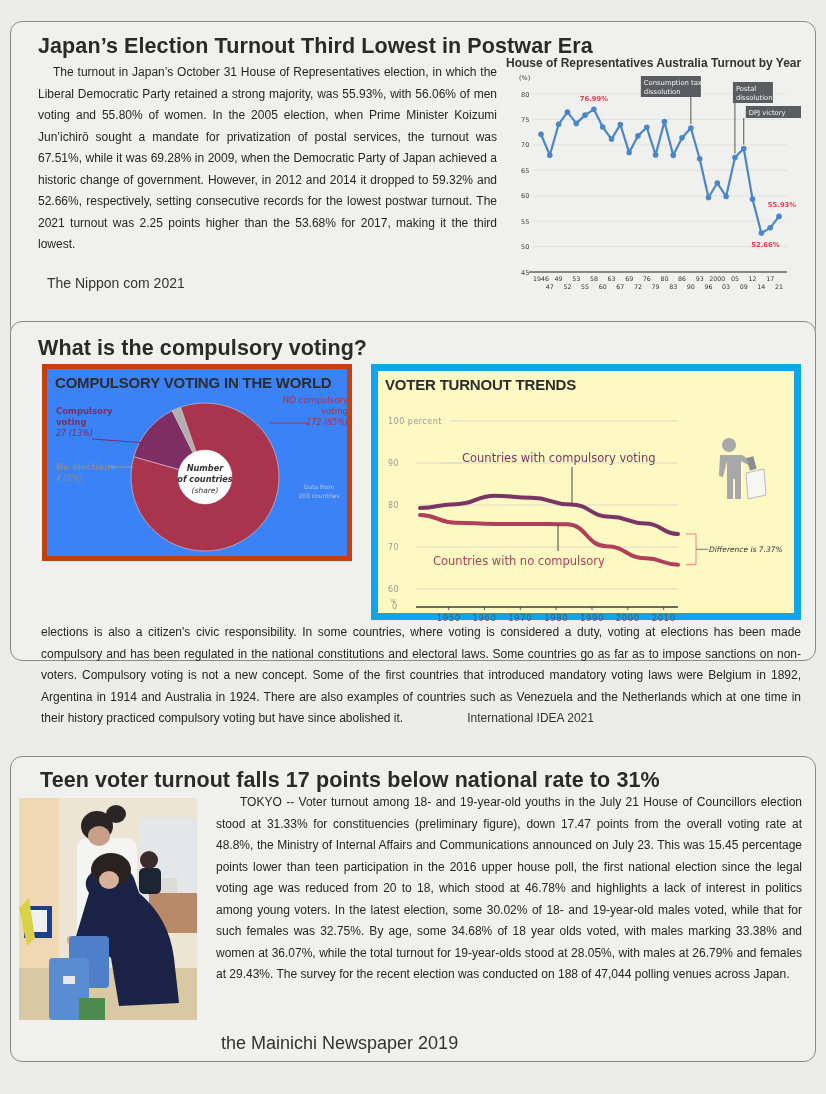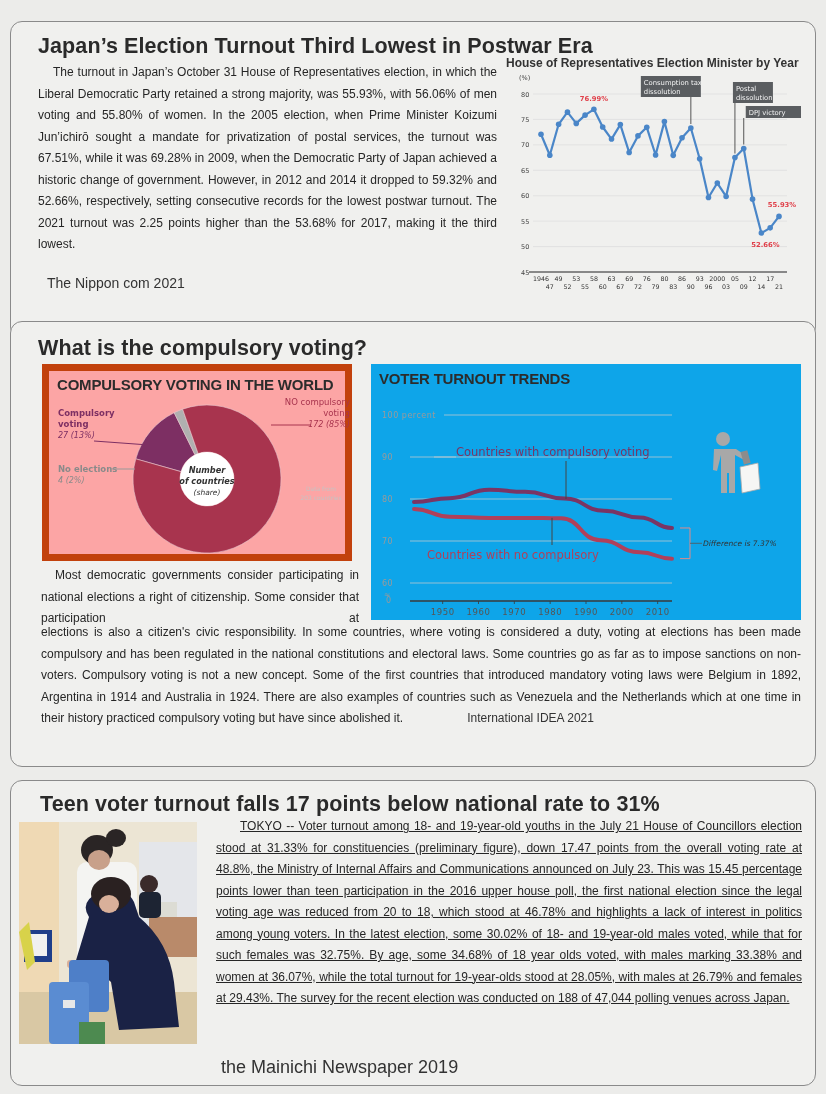--- a/index.html
+++ b/index.html
@@ -13,22 +13,22 @@
   }
   .panel {
     position: absolute;
     left: 10px;
     width: 806px;
     border: 1.5px solid #8a8a8a;
     border-radius: 12px;
     background: #f0f0ee;
   }
   #panel1 { top: 21px; height: 318px; }
-  #panel2 { top: 321px; height: 446px; }
-  #panel3 { top: 780px; height: 306px; }
+  #panel2 { top: 321px; height: 340px; }
+  #panel3 { top: 756px; height: 306px; }
 
   .ptitle {
     position: absolute;
     font-size: 21.5px;
     color: #2a2a2a;
     white-space: nowrap;
     letter-spacing: 0.1px;
   }
   .body-text {
     position: absolute;
@@ -43,52 +43,52 @@
   #p1-title { left: 27px; top: 12px; }
   #p1-text { left: 27px; top: 40px; width: 459px; }
   #p1-text p { text-indent: 15px; text-align-last: left; }
   #p1-source { position: absolute; left: 36px; top: 253px; font-size: 14px; }
 
   #japan-chart { position: absolute; left: 494px; top: 32px; width: 296px; height: 238px; }
   #japan-chart-title { position: absolute; left: 1px; top: 2px; font-weight: bold; font-size: 12px; color: #333; white-space: nowrap; }
 
   
   #p2-title { left: 27px; top: 14px; }
-  #world-box { position: absolute; left: 31px; top: 42px; width: 310px; height: 197px; border: 7px solid #c2410c; background: #fca5a5; }
+  #world-box { position: absolute; left: 31px; top: 42px; width: 310px; height: 197px; border: 5px solid #c2410c; background: #3b82f6; }
   #world-title { position: absolute; left: 8px; top: 5px; font-size: 15px; font-weight: bold; color: #2c2c2c; letter-spacing: -0.2px; white-space: nowrap; }
-  #trend-box { position: absolute; left: 360px; top: 42px; width: 430px; height: 256px; border: 1px solid #0ea5e9; background: #0ea5e9; }
+  #trend-box { position: absolute; left: 360px; top: 42px; width: 430px; height: 256px; border: 7px solid #0ea5e9; background: #fef9c3; }
   #trend-title { position: absolute; left: 7px; top: 5px; font-size: 15px; font-weight: bold; color: #2c2c2c; letter-spacing: -0.2px; white-space: nowrap; }
 
   #p2-text-a { left: 30px; top: 243px; width: 318px; line-height: 21.5px; }
   #p2-text-a p { text-indent: 14px; text-align-last: justify; }
   #p2-text-b { left: 30px; top: 300px; width: 760px; }
   #p2-text-b p { text-align-last: left; }
   #p2-source { margin-left: 64px; }
 
   
   #p3-title { left: 29px; top: 11px; }
   #photo { position: absolute; left: 8px; top: 41px; width: 178px; height: 222px; overflow: hidden; background: #e9e3d4; }
   #p3-text { left: 205px; top: 35px; width: 586px; }
-  #p3-text p { text-indent: 24px; text-align-last: left; text-decoration: underline; }
+  #p3-text p { text-indent: 24px; text-align-last: left; }
   #p3-source { position: absolute; left: 210px; top: 276px; font-size: 18px; }
 
   svg text { font-family: "DejaVu Sans", sans-serif; }
 </style>
 </head>
 <body>
 
 <section class="panel" id="panel1">
   <h1 class="ptitle" id="p1-title">Japan’s Election Turnout Third Lowest in Postwar Era</h1>
   <div class="body-text" id="p1-text">
     <p>The turnout in Japan’s October 31 House of Representatives election, in which the Liberal Democratic Party retained a strong majority, was 55.93%, with 56.06% of men voting and 55.80% of women.   In the 2005 election, when Prime Minister Koizumi Jun’ichirō sought a mandate for privatization of postal services, the turnout was 67.51%, while it was 69.28% in 2009, when the Democratic Party of Japan achieved a historic change of government. However, in 2012 and 2014 it dropped to 59.32% and 52.66%, respectively, setting consecutive records for the lowest postwar turnout. The 2021 turnout was 2.25 points higher than the 53.68% for 2017, making it the third lowest.</p>
   </div>
   <div id="p1-source" class="source">The Nippon com 2021</div>
 
   <div id="japan-chart">
-    <div id="japan-chart-title">House of Representatives Election Minister by Year</div>
+    <div id="japan-chart-title">House of Representatives Australia Turnout by Year</div>
     <svg id="japan-svg" width="296" height="238">
         <text x="14" y="26" font-size="6.5" fill="#444">(%)</text>
         <text x="16" y="220.5" font-size="6.5" fill="#444">45</text>
         <line x1="28" x2="282" y1="192.57142857142858" y2="192.57142857142858" stroke="#dedede" stroke-width="0.8"></line>
         <text x="16" y="195.07142857142858" font-size="6.5" fill="#444">50</text>
         <line x1="28" x2="282" y1="167.14285714285714" y2="167.14285714285714" stroke="#dedede" stroke-width="0.8"></line>
         <text x="16" y="169.64285714285714" font-size="6.5" fill="#444">55</text>
         <line x1="28" x2="282" y1="141.71428571428572" y2="141.71428571428572" stroke="#dedede" stroke-width="0.8"></line>
         <text x="16" y="144.21428571428572" font-size="6.5" fill="#444">60</text>
         <line x1="28" x2="282" y1="116.28571428571429" y2="116.28571428571429" stroke="#dedede" stroke-width="0.8"></line>
@@ -252,23 +252,20 @@
         <text x="331" y="181.31" font-size="7.5" font-style="italic" fill="#333">Difference is 7.37%</text>
         <g transform="translate(330,62)">
           <circle cx="21" cy="12" r="7" fill="#a8a8a8"></circle>
           <path d="M12 22 H34 L46 30 L44 34 L33 28 V66 H27 V46 H25 V66 H19 V28 L15 44 L11 43 Z" fill="#a8a8a8"></path>
           <rect x="40" y="24" width="7" height="13" fill="#8c8c8c" transform="rotate(-15 43 30)"></rect>
           <path d="M38 40 L56 36 L58 62 L40 66 Z" fill="#f6f6f4" stroke="#aaa" stroke-width="0.8"></path>
         </g>
       </svg>
   </div>
 
-  <div class="body-text" id="p2-text-a">
-    <p>Most democratic governments consider participating in national elections a right of citizenship. Some consider that participation at</p>
-  </div>
   <div class="body-text" id="p2-text-b">
     <p><span>elections is also a citizen's civic responsibility. In some countries, where voting is considered a duty, voting at elections has been made compulsory and has been regulated in the national constitutions and electoral laws. Some countries go as far as to impose sanctions on non-voters. Compulsory voting is not a new concept. Some of the first countries that introduced mandatory voting laws were Belgium in 1892, Argentina in 1914 and Australia in 1924. There are also examples of countries such as Venezuela and the Netherlands which at one time in their history practiced compulsory voting but have since abolished it.</span><span id="p2-source" class="source">International IDEA 2021</span></p>
   </div>
 </section>
 
 <section class="panel" id="panel3">
   <h2 class="ptitle" id="p3-title">Teen voter turnout falls 17 points below national rate to 31%</h2>
   <div id="photo" title="Students casting ballots at a polling station">
     <svg width="178" height="222" viewBox="0 0 178 222">
       <rect x="0" y="0" width="178" height="222" fill="#ece5d4"></rect>

